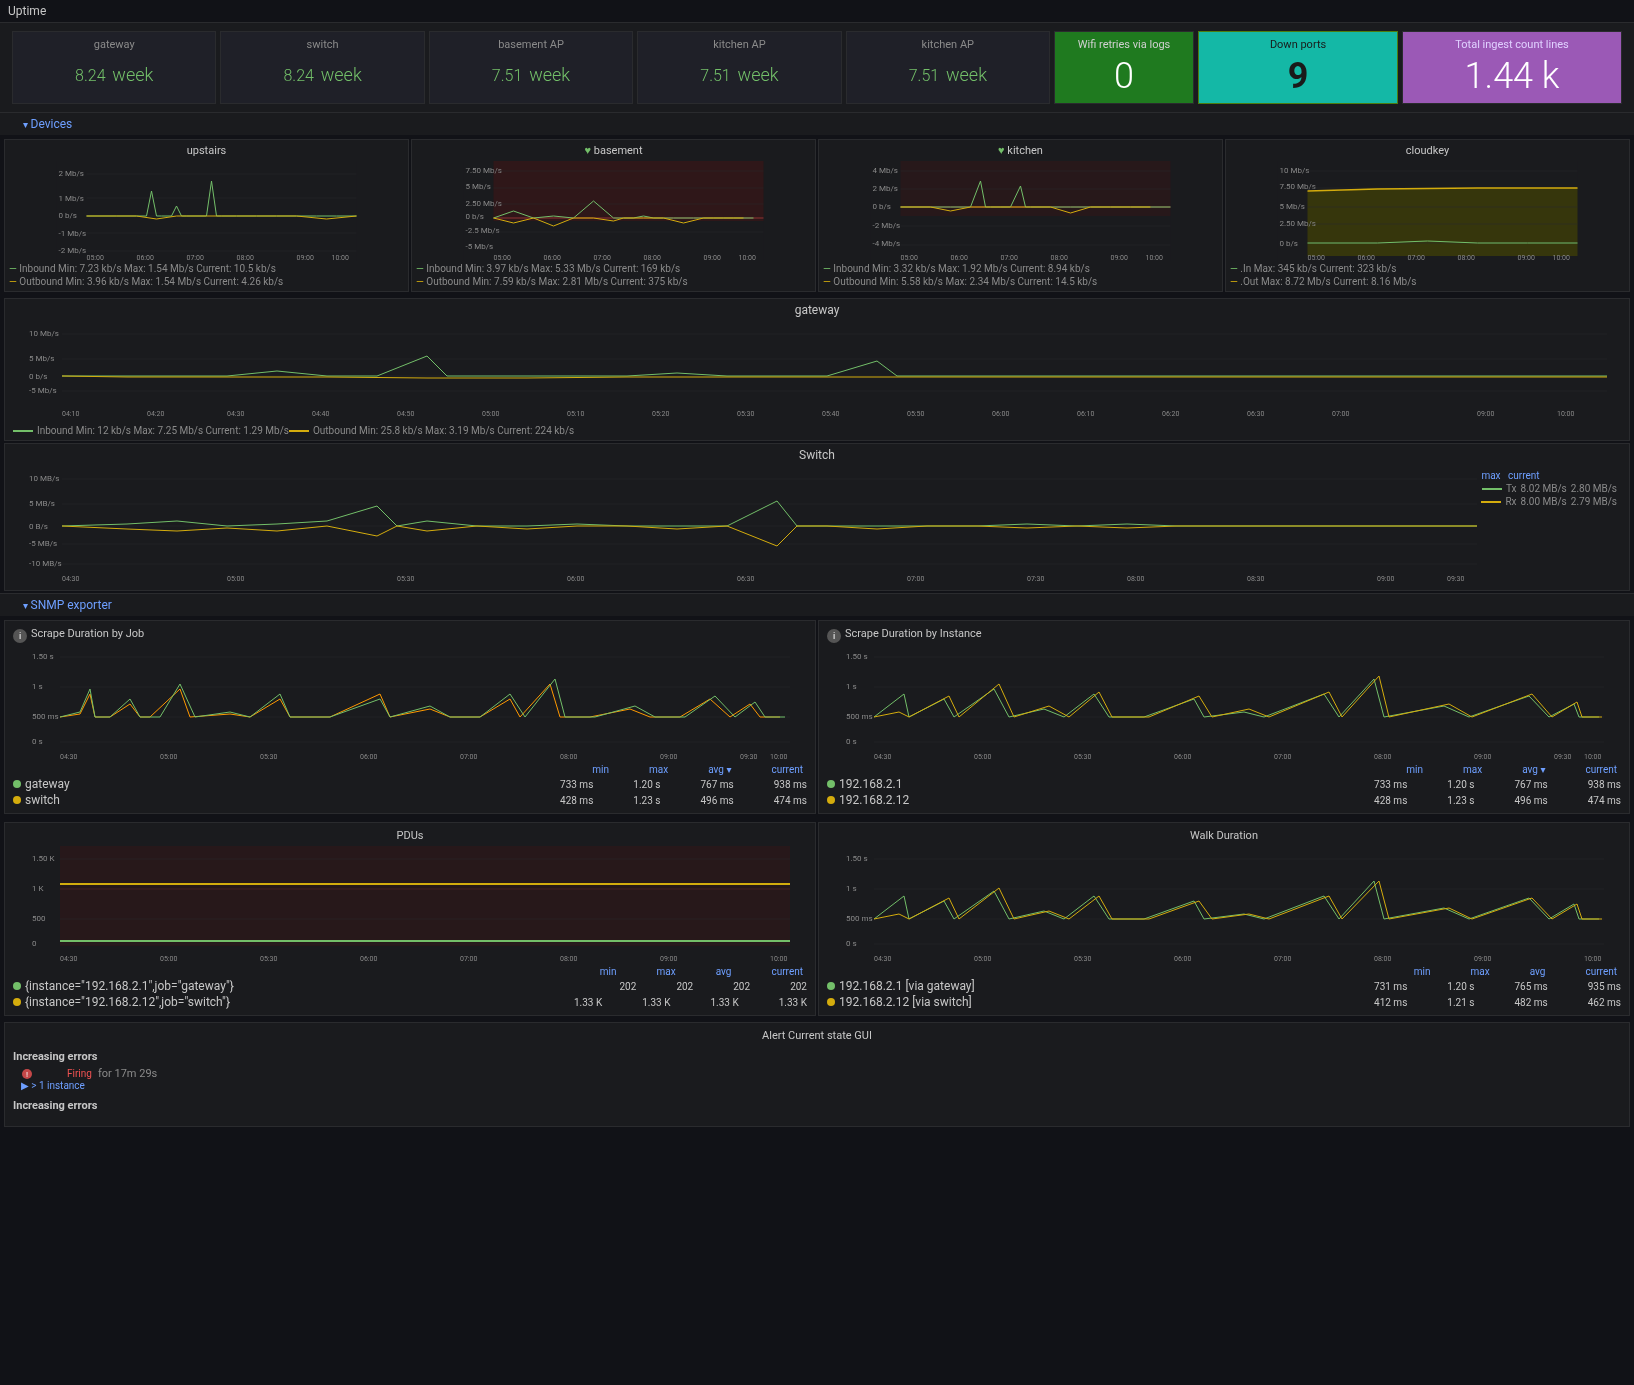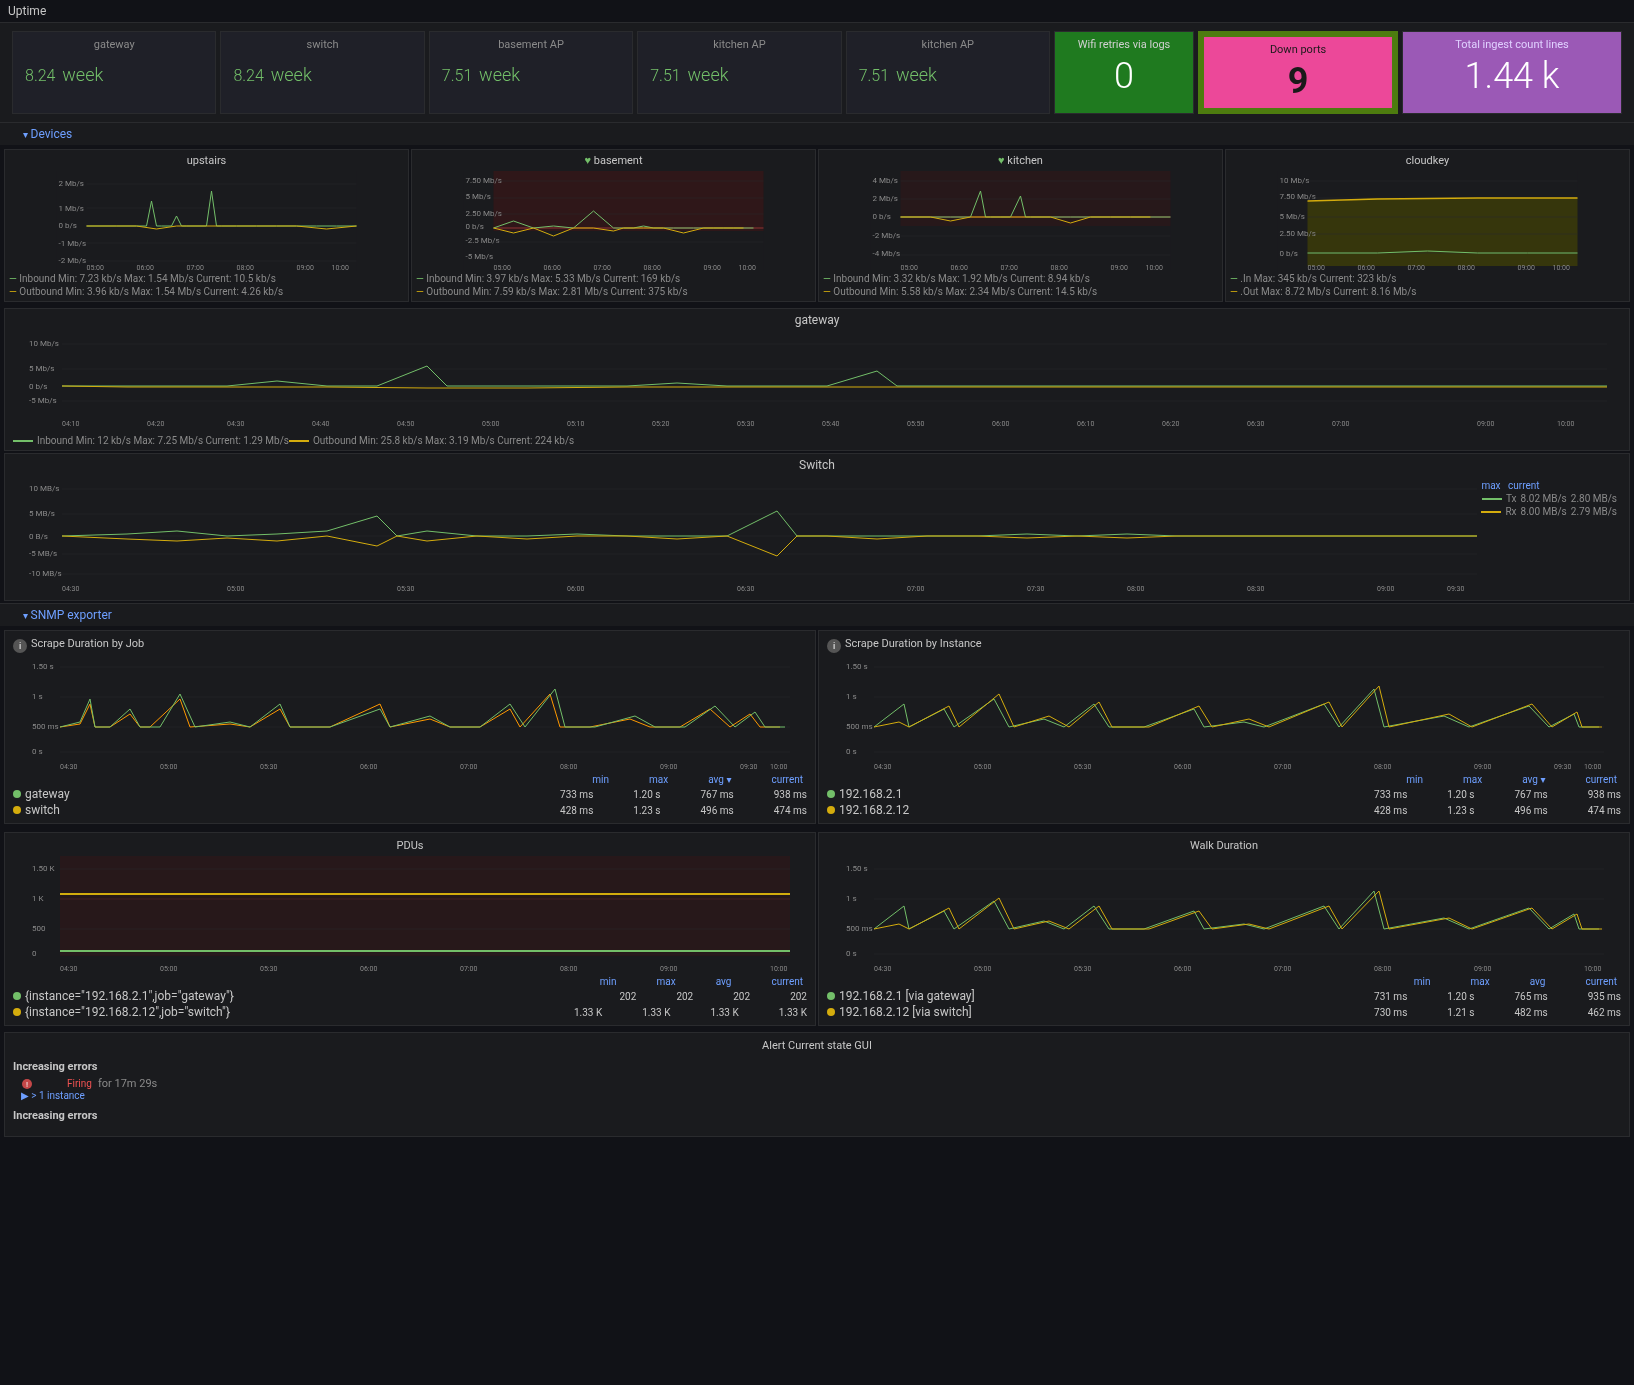--- a/index.html
+++ b/index.html
@@ -44,39 +44,40 @@
     .uptime-card-title {
       color: #8a8a8a;
       font-size: 11px;
       text-align: center;
       margin-bottom: 4px;
     }
     .uptime-value {
       color: #73bf69;
       font-size: 28px;
       font-weight: 300;
+      text-align: center;
     }
     .uptime-value span {
       font-size: 16px;
       color: #73bf69;
     }
     .uptime-card-wifi {
       background: #1f7a1f;
       border: 1px solid #2a2b2e;
       padding: 6px 12px;
       flex: 0 0 140px;
       display: flex;
       flex-direction: column;
       align-items: center;
     }
     .uptime-card-wifi .uptime-card-title { color: #d0d0d0; }
     .uptime-card-wifi .uptime-value { color: #fff; font-size: 36px; }
     .uptime-card-downports {
-      background: #ec4899;
-      border: 6px solid #4d7c0f;
+      background: #14b8a6;
+      border: 1px solid #4d7c0f;
       padding: 6px 12px;
       flex: 0 0 200px;
       display: flex;
       flex-direction: column;
       align-items: center;
     }
     .uptime-card-downports .uptime-card-title { color: #1a1a1a; }
     .uptime-card-downports .uptime-value { color: #1a1a1a; font-size: 36px; font-weight: bold; }
     .uptime-card-ingest {
       background: #9b59b6;
@@ -816,21 +817,21 @@
         <span>765 ms</span>
         <span>935 ms</span>
       </div>
     </div>
     <div class="snmp-row">
       <div class="snmp-row-label">
         <span class="dot" style="background:#d4ac0d"></span>
         <span>192.168.2.12 [via switch]</span>
       </div>
       <div class="snmp-row-values">
-        <span>730 ms</span>
+        <span>412 ms</span>
         <span>1.21 s</span>
         <span>482 ms</span>
         <span>462 ms</span>
       </div>
     </div>
   </div>
 </div>
 
 <div class="alert-section">
   <div class="alert-title">Alert Current state GUI</div>

